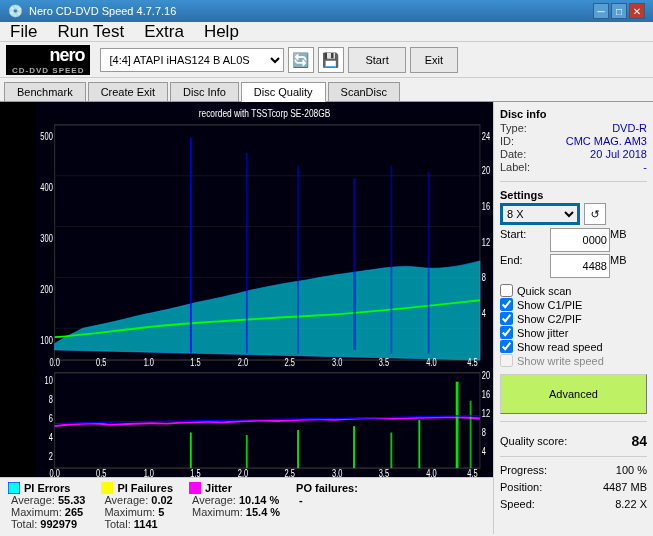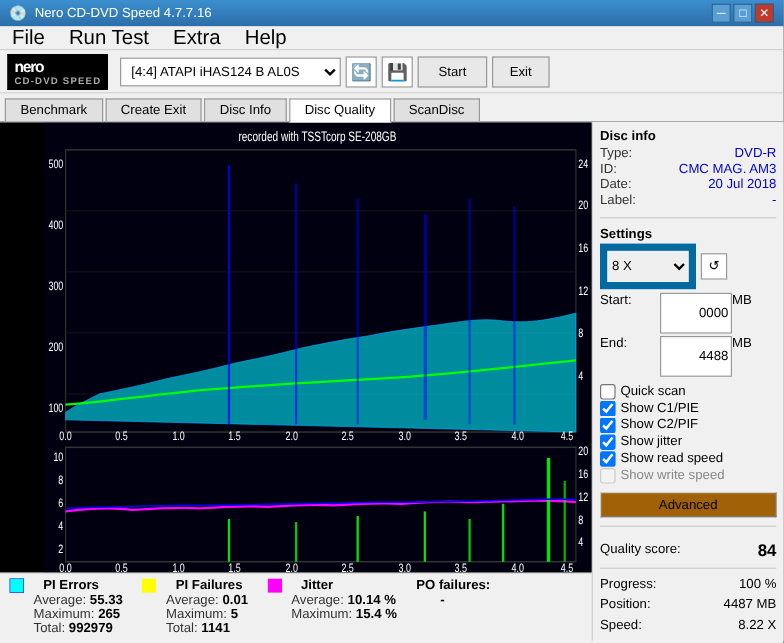--- a/index.html
+++ b/index.html
@@ -48,21 +48,21 @@
     .nero-logo {
       background: black;
       color: white;
       padding: 2px 6px;
       font-size: 13px;
       font-weight: bold;
       margin-right: 6px;
       height: 30px;
       display: flex; flex-direction: column; justify-content: center;
     }
-    .nero-top { font-size: 13px; font-weight: bold; letter-spacing: -1px; }
+    .nero-top { font-size: 18px; font-weight: bold; letter-spacing: -1px; text-align: right; }
     .nero-bottom { font-size: 8px; color: #aaa; letter-spacing: 1px; }
     .drive-select {
       height: 24px; width: 184px; border: 1px solid #999; padding: 0 4px; font-size: 11px; background: white;
     }
     .toolbar-icon-btn {
       width: 26px; height: 26px; border: 1px solid #999; background: white;
       cursor: pointer; display: flex; align-items: center; justify-content: center; font-size: 14px;
     }
     .start-btn {
       height: 26px; padding: 0 16px; background: #e8e8e8; border: 1px solid #999; cursor: pointer; font-size: 11px;
@@ -118,29 +118,29 @@
       padding: 6px;
       display: flex;
       flex-direction: column;
       gap: 4px;
     }
     .panel-section-title { font-weight: bold; font-size: 11px; margin-bottom: 2px; }
     .info-row { display: flex; justify-content: space-between; font-size: 11px; margin-bottom: 1px; }
     .info-label { color: #333; }
     .info-value { color: #00c; font-weight: normal; }
     .settings-row { display: flex; align-items: center; gap: 4px; margin-bottom: 3px; }
-    .speed-select { height: 38px; width: 80px; border: 6px solid #0369a1; font-size: 11px; }
-    .mb-input { width: 60px; height: 34px; border: 1px solid #999; font-size: 11px; padding: 0 2px; text-align: right; }
+    .speed-select { height: 22px; width: 80px; border: 3px solid #0369a1; font-size: 11px; }
+    .mb-input { width: 60px; height: 24px; border: 1px solid #999; font-size: 11px; padding: 0 2px; text-align: right; }
     .mb-label { font-size: 11px; }
     .field-row { display: flex; align-items: flex-start; gap: 0; margin-bottom: 2px; }
     .field-label { width: 50px; font-size: 11px; }
     .checkbox-row { display: flex; align-items: center; gap: 4px; font-size: 11px; margin-bottom: 1px; }
     .checkbox-row input { margin: 0; }
     .advanced-btn {
-      width: 100%; height: 28px; background: #a16207; border: 1px outset #ccc;
+      width: 100%; height: 40px; background: #bef264; border: 1px outset #ccc;
       cursor: pointer; font-size: 11px; margin-top: 2px;
     }
     .quality-row { display: flex; justify-content: space-between; align-items: center; font-size: 11px; margin-top: 4px; }
     .quality-score { font-size: 14px; font-weight: bold; color: black; }
     .divider { height: 1px; background: #ccc; margin: 3px 0; }
     .progress-row { display: flex; justify-content: space-between; font-size: 11px; margin-bottom: 1px; }
 
     
     .chart-svg { width: 100%; height: 100%; }
 
@@ -148,22 +148,22 @@
     .legend-area {
       background: #f0f0f0;
       border-top: 1px solid #ccc;
       display: flex;
       padding: 4px 8px;
       gap: 16px;
       flex-wrap: wrap;
       align-items: flex-start;
     }
     .legend-col { display: flex; flex-direction: column; }
-    .legend-header { display: flex; align-items: center; gap: 16px; font-size: 11px; font-weight: bold; }
-    .legend-stat { font-size: 11px; margin-left: 20px; }
+    .legend-header { display: flex; align-items: center; gap: 4px; font-size: 11px; font-weight: bold; }
+    .legend-stat { font-size: 11px; margin-left: 3px; }
     .stat-label { color: #333; }
     .stat-value { font-weight: bold; }
   </style>
 </head>
 <body>
 
 <div class="title-bar">
   <div class="title-bar-left">
     <span style="font-size:12px;">💿</span>
     <span>Nero CD-DVD Speed 4.7.7.16</span>
@@ -308,21 +308,21 @@
         <div class="legend-stat"><span class="stat-label">Maximum:</span> <span class="stat-value">265</span></div>
         <div class="legend-stat"><span class="stat-label">Total:</span> <span class="stat-value">992979</span></div>
       </div>
       <div class="legend-col">
         <div class="legend-header">
           <svg width="12" height="12">
               <rect width="12" height="12" fill="#ffff00"></rect>
             </svg>
           <span>PI Failures</span>
         </div>
-        <div class="legend-stat"><span class="stat-label">Average:</span> <span class="stat-value">0.01</span></div>
+        <div class="legend-stat"><span class="stat-label">Average:</span> <span class="stat-value">0.02</span></div>
         <div class="legend-stat"><span class="stat-label">Maximum:</span> <span class="stat-value">5</span></div>
         <div class="legend-stat"><span class="stat-label">Total:</span> <span class="stat-value">1141</span></div>
       </div>
       <div class="legend-col">
         <div class="legend-header">
           <svg width="12" height="12">
               <rect width="12" height="12" fill="#ff00ff"></rect>
             </svg>
           <span>Jitter</span>
         </div>

